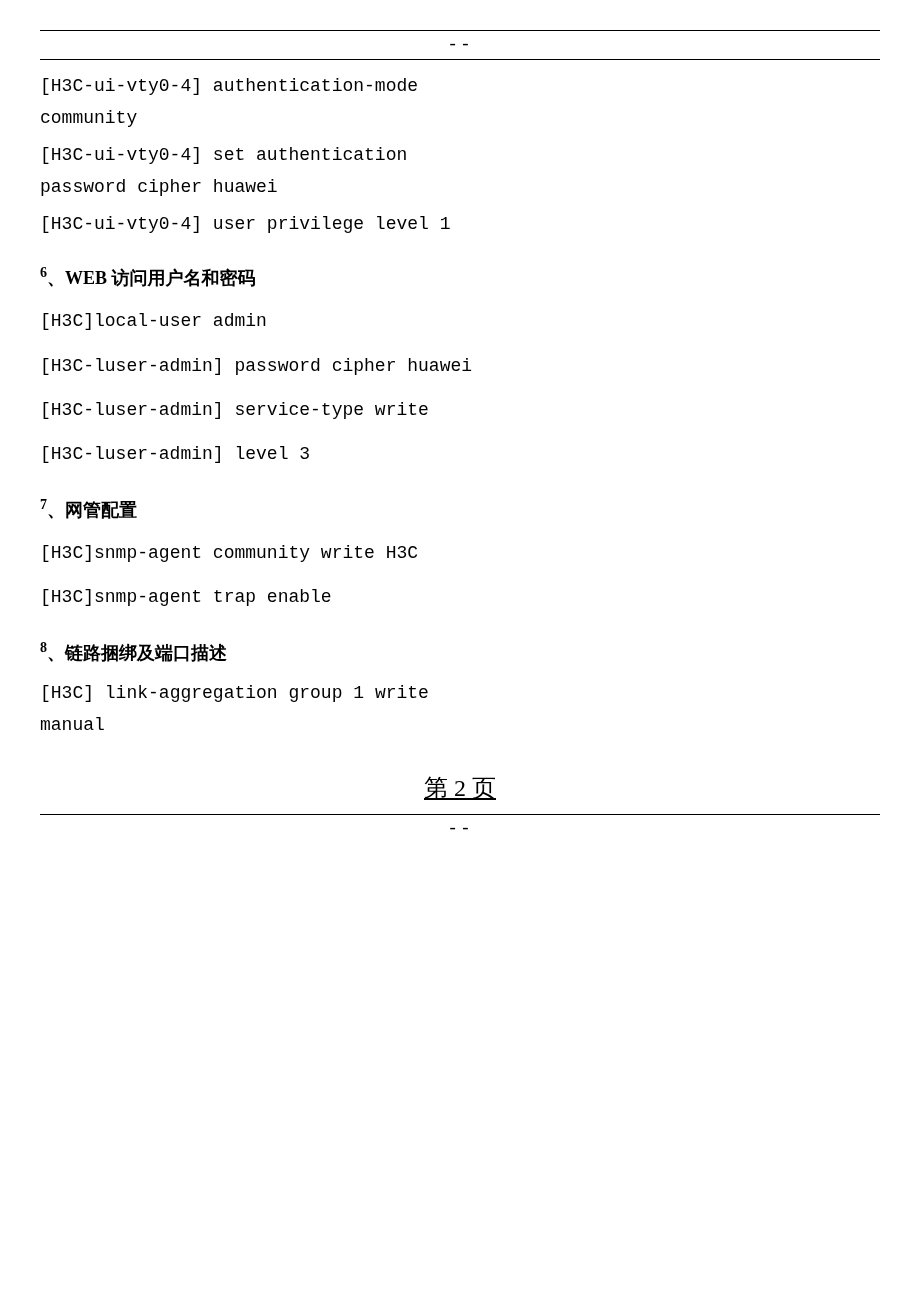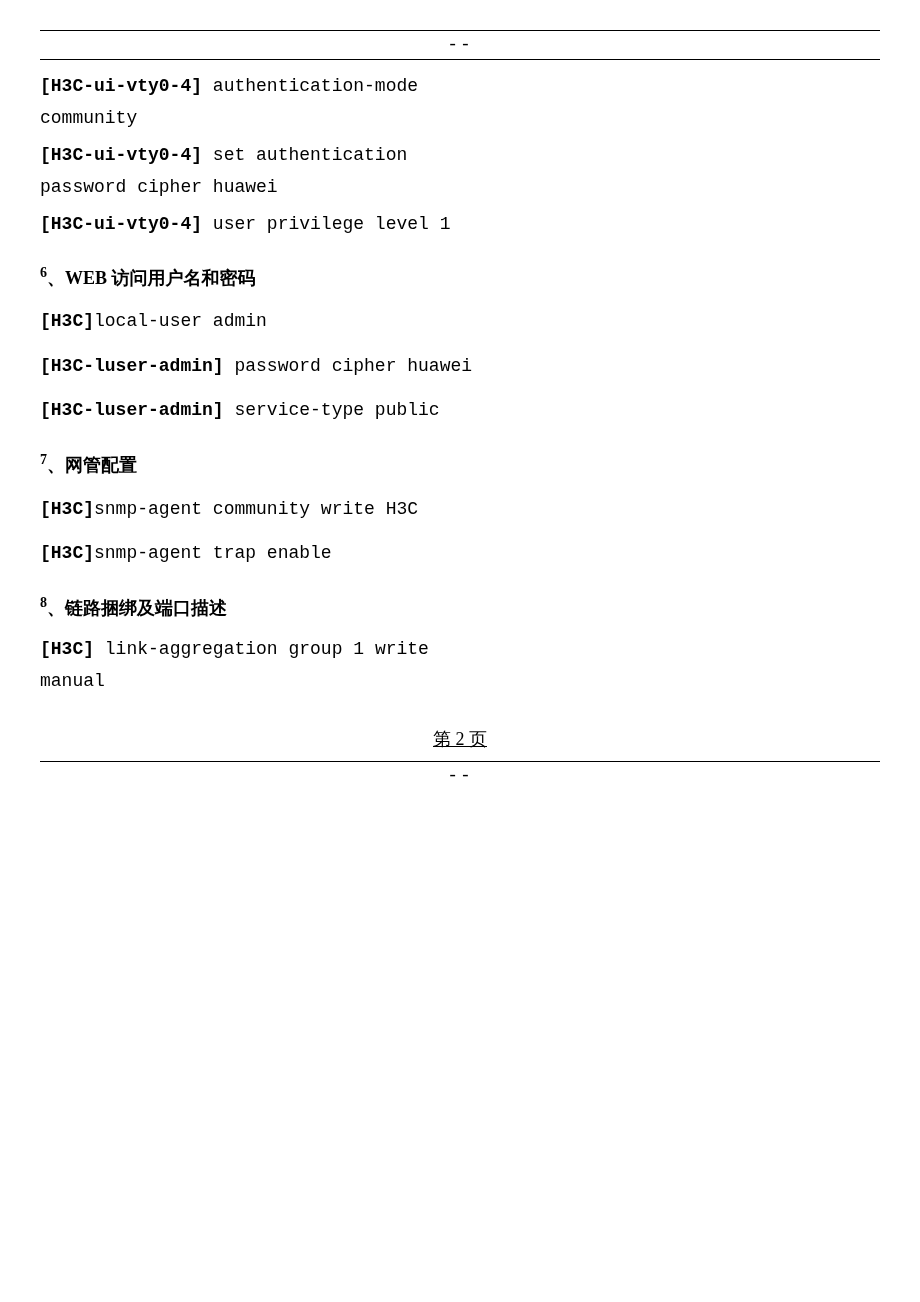--- a/index.html
+++ b/index.html
@@ -36,21 +36,21 @@
       margin: 4px 0;
       letter-spacing: 2px;
     }
 
     .content-block {
       margin: 8px 0;
       line-height: 1.8;
     }
 
     .bold-mono {
-      font-weight: bold;
+      font-weight: normal;
       font-family: "Courier New", Courier, monospace;
     }
 
     .italic-mono {
       font-family: "Courier New", Courier, monospace;
     }
 
     .section-heading {
       font-family: "SimSun", "宋体", serif;
       font-size: 18px;
@@ -59,21 +59,21 @@
     }
 
     .section-heading-small {
       font-size: 14px;
       vertical-align: super;
     }
 
     .page-number {
       text-align: center;
       margin: 30px 0 10px 0;
-      font-size: 18px;
+      font-size: 24px;
       text-decoration: underline;
       font-family: "SimSun", "宋体", serif;
     }
 
     .cmd-block {
       margin: 11px 0;
       line-height: 1.85;
     }
 
     .cmd-wrapped {
@@ -111,21 +111,24 @@
     <span class="section-heading-small">6</span><span>、WEB 访问用户名和密码</span>
   </div>
 
   <div class="cmd-block">
     <span class="bold-mono">[H3C]</span><span>local-user </span><span class="italic-mono">admin</span>
   </div>
   <div class="cmd-block">
     <span class="bold-mono">[H3C-luser-admin]</span><span> password cipher huawei</span>
   </div>
   <div class="cmd-block">
-    <span class="bold-mono">[H3C-luser-admin]</span><span> service-type public</span>
+    <span class="bold-mono">[H3C-luser-admin]</span><span> service-type write</span>
+  </div>
+  <div class="cmd-block">
+    <span class="bold-mono">[H3C-luser-admin]</span><span> level 3</span>
   </div>
 </div>
 
 <div class="content-block">
   <div class="section-heading">
     <span class="section-heading-small">7</span><span>、网管配置</span>
   </div>
 
   <div class="cmd-block">
     <span class="bold-mono">[H3C]</span><span>snmp-agent community write  </span><span class="italic-mono">H3C</span>

